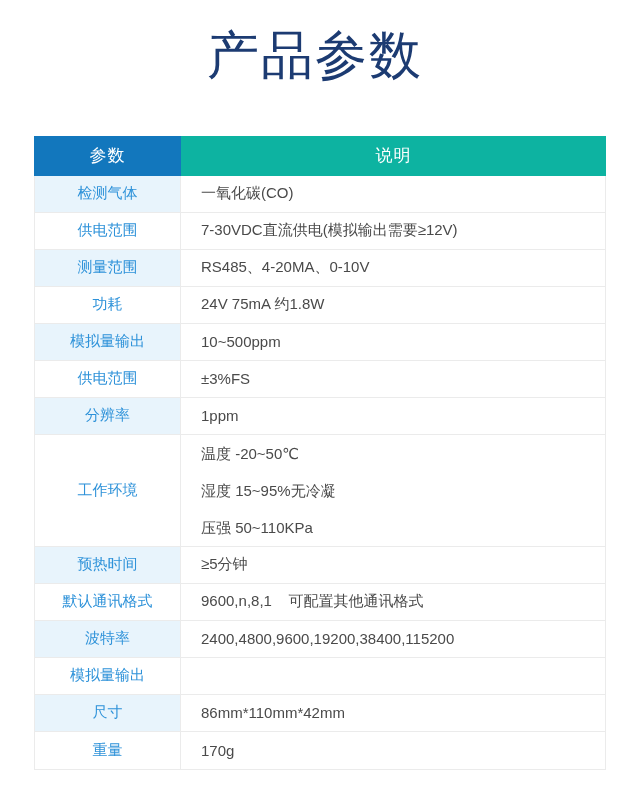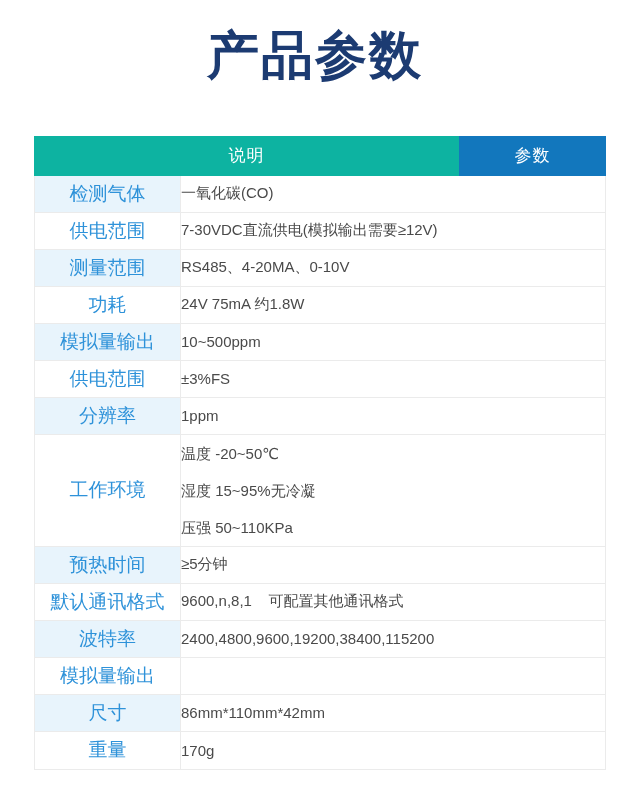--- a/index.html
+++ b/index.html
@@ -7,21 +7,21 @@
     width: 630px;
     background: #ffffff;
     font-family: "Liberation Sans", "DejaVu Sans", sans-serif;
   }
   body { height: 797px; overflow: hidden; }
 
   .page-title {
     margin-top: 22px;
     text-align: center;
     font-size: 52px;
-    font-weight: bold;
+    font-weight: normal;
     letter-spacing: 2px;
     color: var(--title-text, #1c3b72);
     line-height: 1.3;
   }
 
   .spec-table {
     margin: 46px 0 0 34px;
     width: 572px;
   }
 
@@ -59,29 +59,30 @@
   }
   .row:last-child { border-bottom: none; }
 
   .cell.label {
     width: 146px;
     border-right: 1px solid var(--border, #ebebeb);
     display: flex;
     align-items: center;
     justify-content: center;
     color: var(--label-text, #2e92d9);
-    font-size: 19px;
+    font-size: 15px;
     text-align: center;
   }
   .row.alt .cell.label { background: var(--row-alt-bg, #e8f4fc); }
 
   .cell.value {
     flex: 1;
     display: flex;
     align-items: center;
+    padding-left: 20px;
     color: var(--value-text, #4a4a4a);
     font-size: 15px;
     white-space: pre-wrap;
   }
   .cell.value.multi {
     display: block;
     padding-top: 0;
     padding-bottom: 0;
   }
   .value-line {
@@ -89,22 +90,22 @@
     white-space: pre-wrap;
   }
 </style>
 </head>
 <body>
 
 <h1 class="page-title">产品参数</h1>
 
 <div class="spec-table">
   <div class="header-row">
+    <div class="header-cell param">参数</div>
     <div class="header-cell desc">说明</div>
-    <div class="header-cell param">参数</div>
   </div>
   <div class="table-body" id="table-body">
   <div class="row alt">
     <div class="cell label">检测气体</div>
     <div class="cell value">一氧化碳(CO)</div>
   </div>
 
   <div class="row">
     <div class="cell label">供电范围</div>
     <div class="cell value">7-30VDC直流供电(模拟输出需要≥12V)</div>

